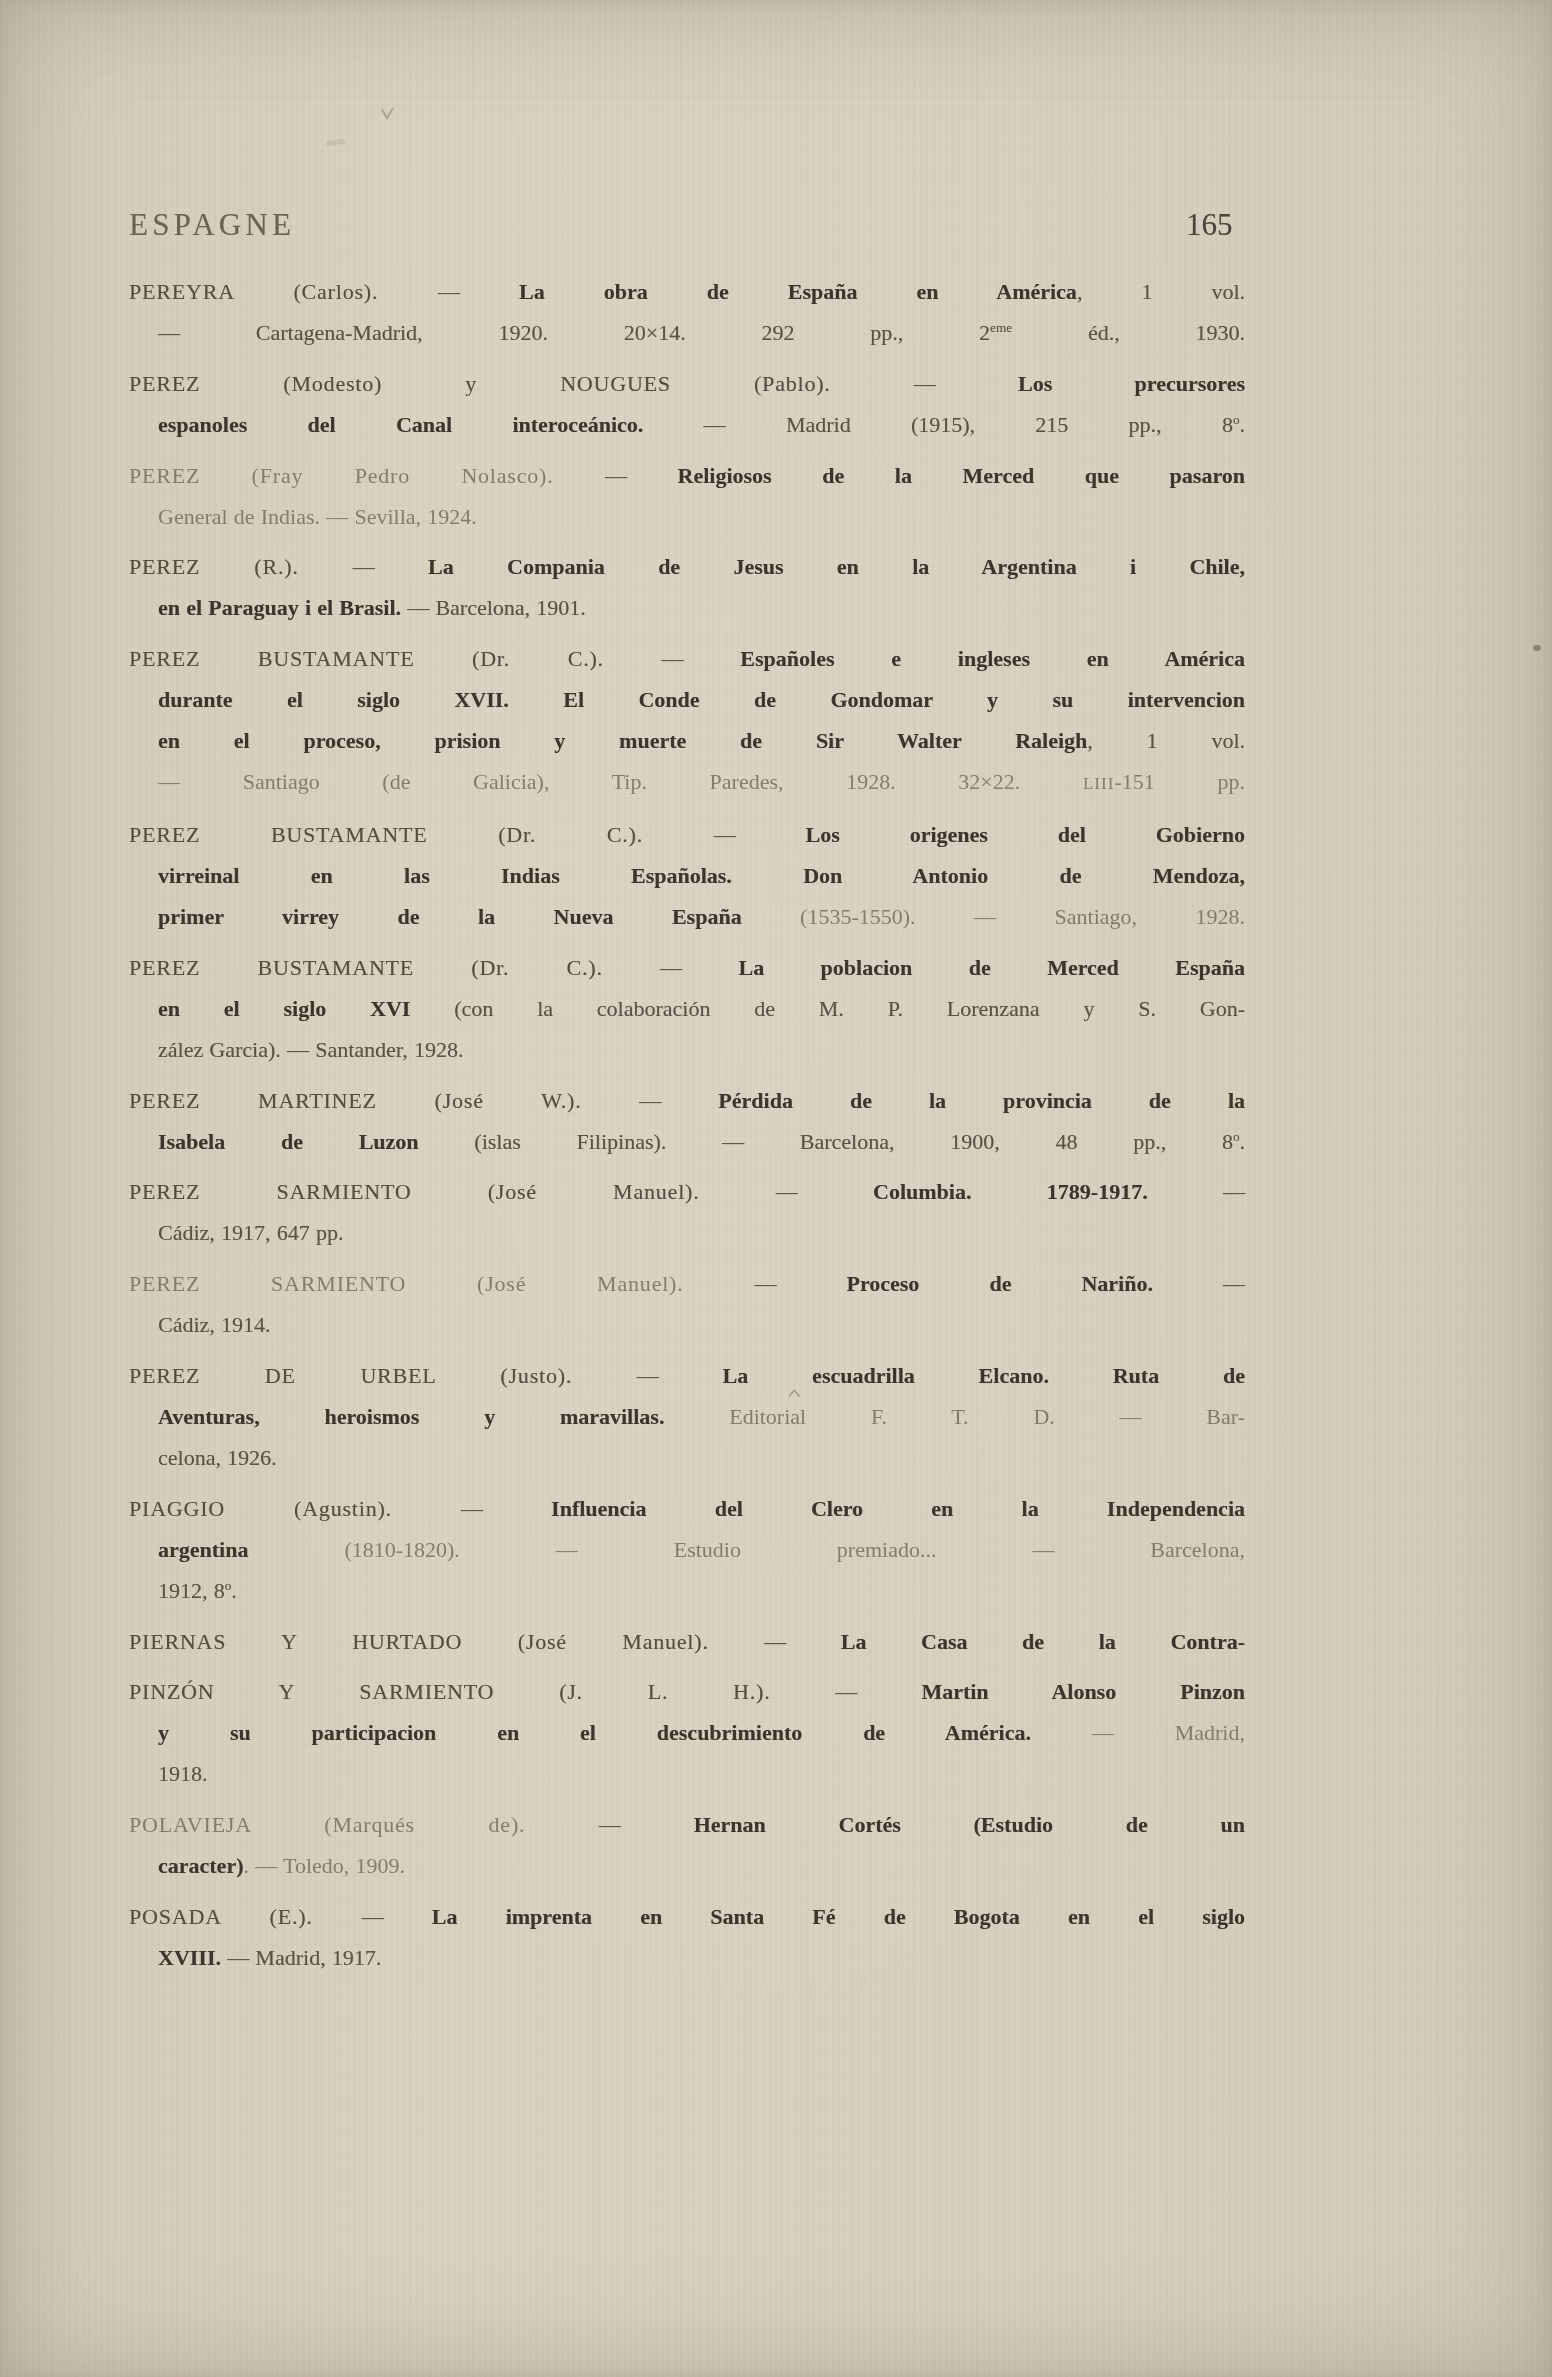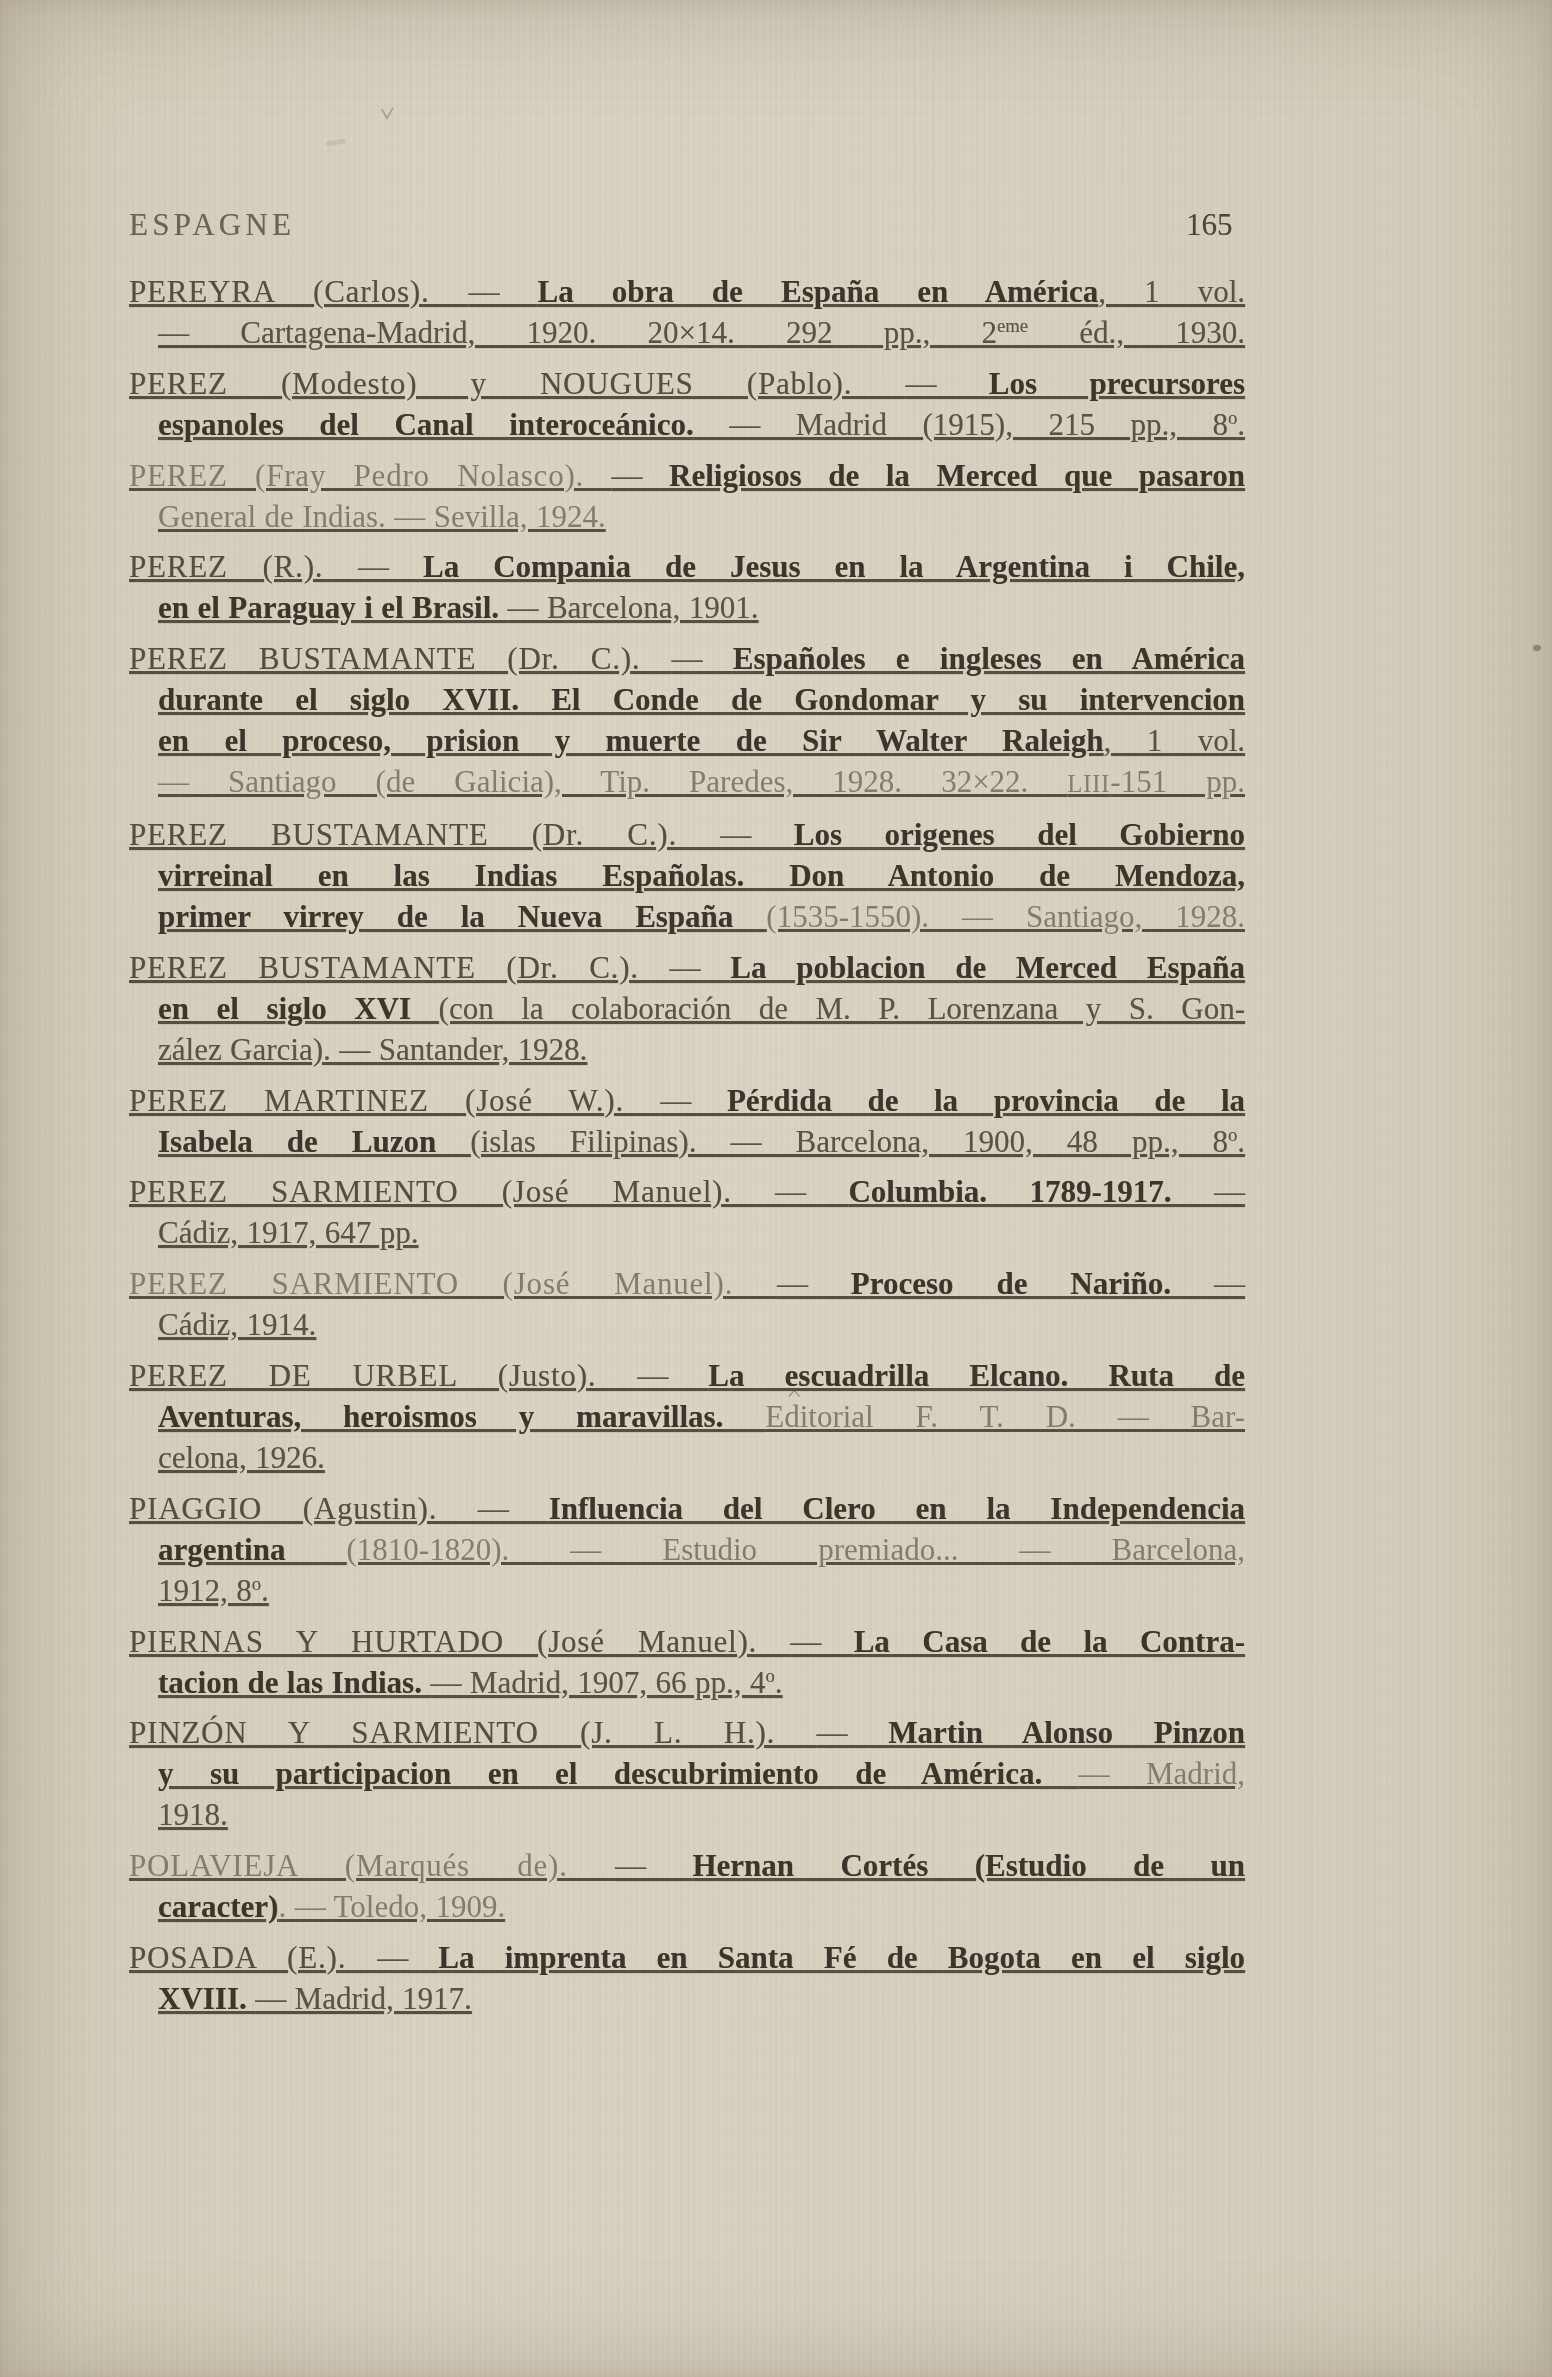--- a/index.html
+++ b/index.html
@@ -29,24 +29,23 @@
   .pagenum {
     position:absolute; right:12.6px; top:0;
     font-size:31px; line-height:36px; color:#4a443a;
     text-shadow:0.3px 0.3px 0.6px rgba(70,62,50,0.35);
   }
   .textblock {
     position:absolute; left:129px; top:271px; width:1116px;
   }
   .entry { margin-bottom:9.8px; }
   .line {
-    font-size:31px; line-height:41px;
+    font-size:22px; line-height:41px;
     text-align:justify; word-spacing:0.7px;
     text-shadow:0.3px 0.3px 0.5px rgba(62,55,44,0.35);
-    text-decoration:underline;
   }
   .line.j { text-align-last:justify; }
   .line.cont { padding-left:29px; }
   .au  { color:#544e40; letter-spacing:0.8px; }
   .reg { color:#5a5345; }
   .b   { font-weight:bold; color:#3b352c; }
   .lt  { color:#847c6b; text-shadow:none; }
   sup.reg, sup.b { font-size:0.6em; line-height:0; vertical-align:super; }
   .sc { font-size:0.78em; letter-spacing:1px; }
   .speck { position:absolute; pointer-events:none; }
@@ -120,21 +119,20 @@
         <div class="line cont j"><span class="b">Aventuras, heroismos y maravillas. </span><span class="reg lt">Editorial F. T. D. — Bar-</span></div>
         <div class="line cont"><span class="reg">celona, 1926.</span></div>
       </div>
       <div class="entry">
         <div class="line j"><span class="au">PIAGGIO (Agustin). </span><span class="reg">— </span><span class="b">Influencia del Clero en la Independencia</span></div>
         <div class="line cont j"><span class="b">argentina </span><span class="reg lt">(1810-1820). — Estudio premiado... — Barcelona,</span></div>
         <div class="line cont"><span class="reg">1912, 8</span><sup class="reg">o</sup><span class="reg">.</span></div>
       </div>
       <div class="entry">
         <div class="line j"><span class="au">PIERNAS Y HURTADO (José Manuel). </span><span class="reg">— </span><span class="b">La Casa de la Contra-</span></div>
-        <div class="line cont"><span class="b">tacion de las Indias. </span><span class="reg">— Madrid, 1907, 66 pp., 4</span><sup class="reg">o</sup><span class="reg">.</span></div>
       </div>
       <div class="entry">
         <div class="line j"><span class="au">PINZÓN Y SARMIENTO (J. L. H.). </span><span class="reg">— </span><span class="b">Martin Alonso Pinzon</span></div>
         <div class="line cont j"><span class="b">y su participacion en el descubrimiento de América. </span><span class="reg lt">— Madrid,</span></div>
         <div class="line cont"><span class="reg">1918.</span></div>
       </div>
       <div class="entry">
         <div class="line j"><span class="au lt">POLAVIEJA (Marqués de). </span><span class="reg">— </span><span class="b">Hernan Cortés (Estudio de un</span></div>
         <div class="line cont"><span class="b">caracter)</span><span class="reg lt">. — Toledo, 1909.</span></div>
       </div>

